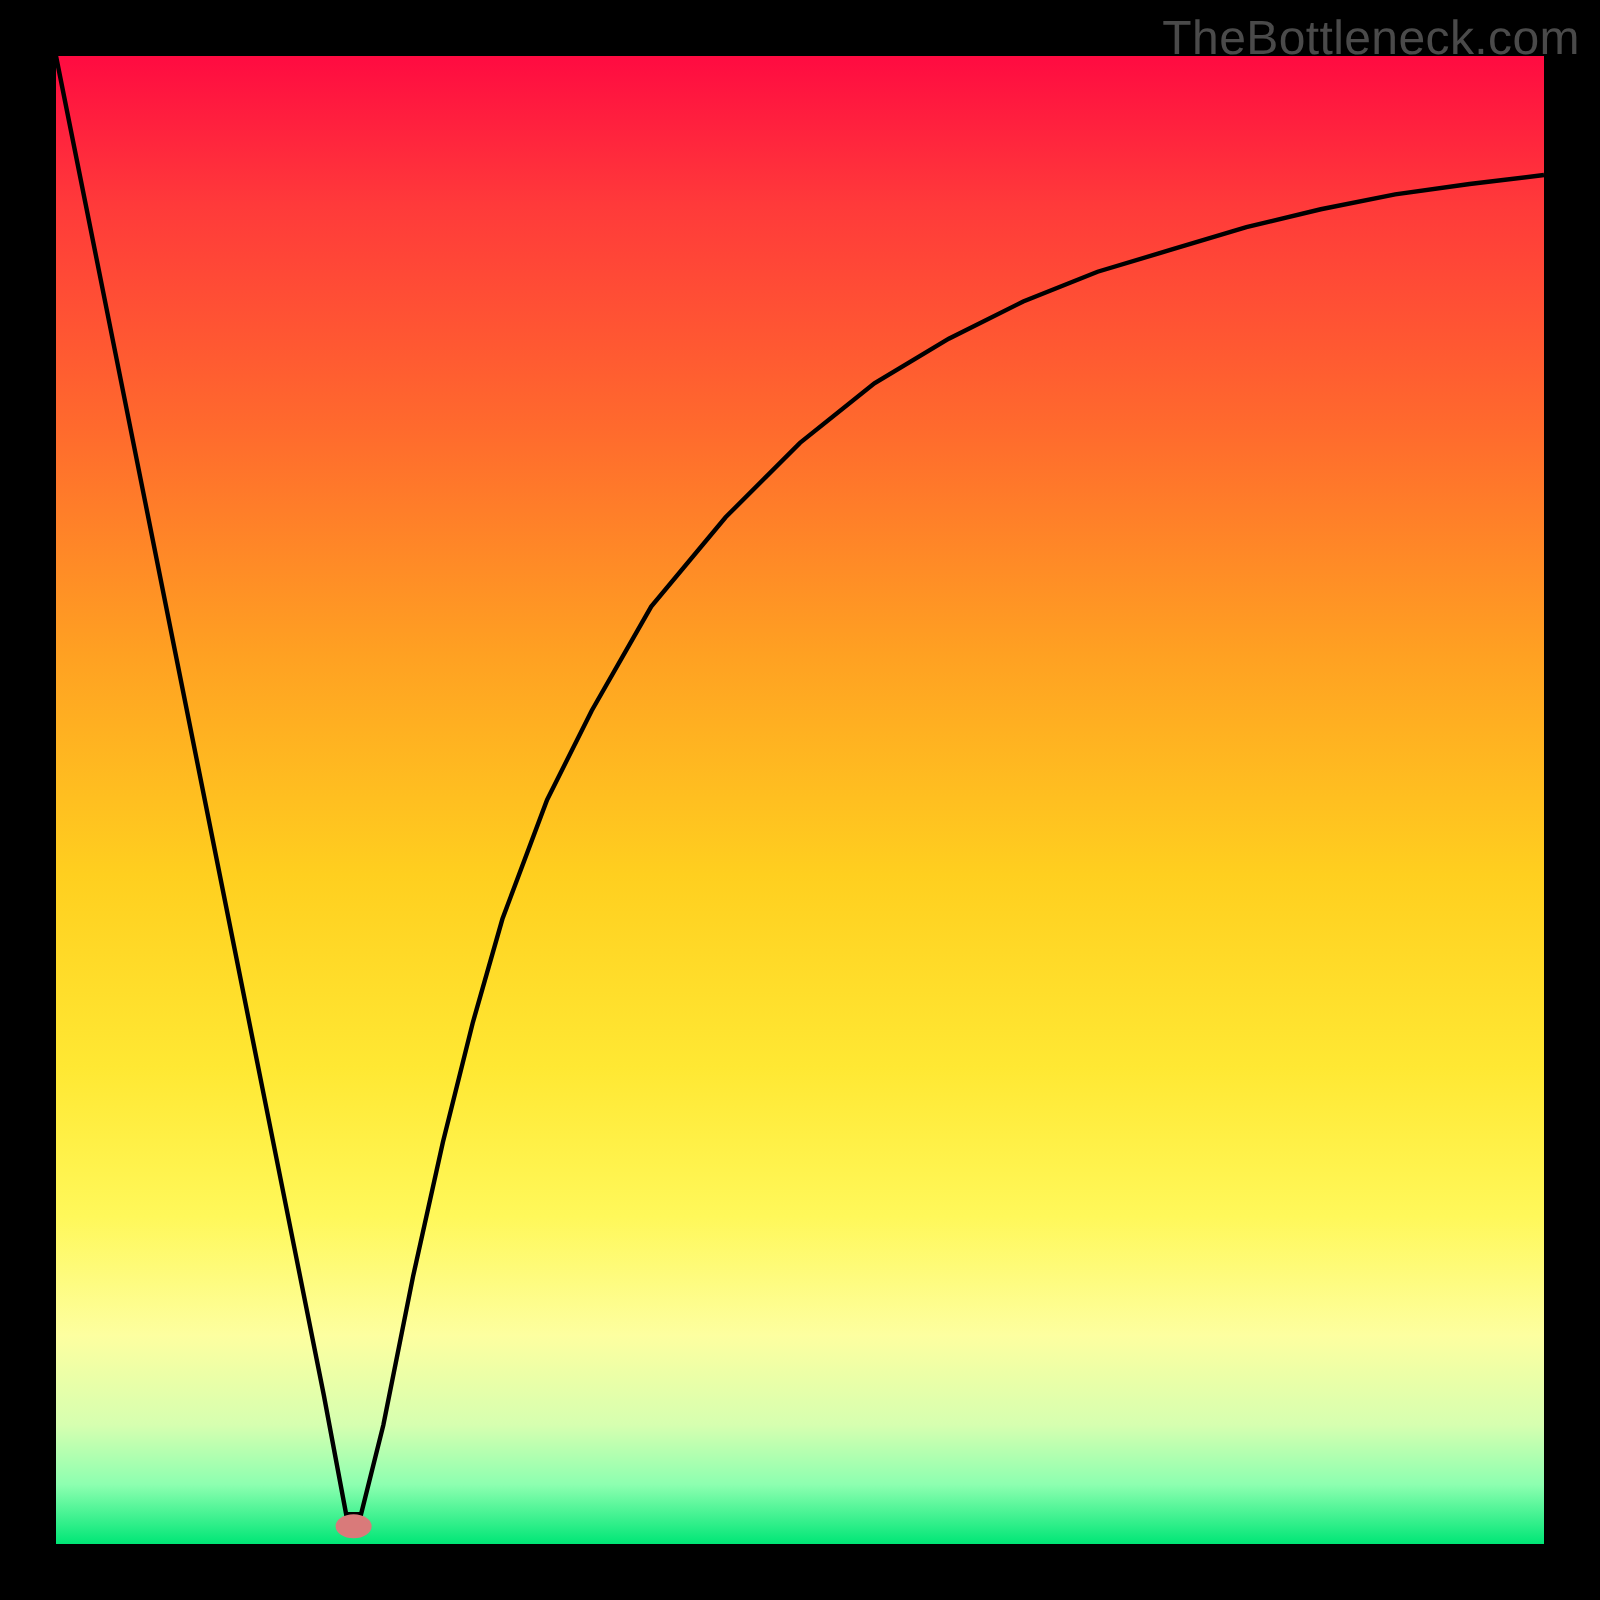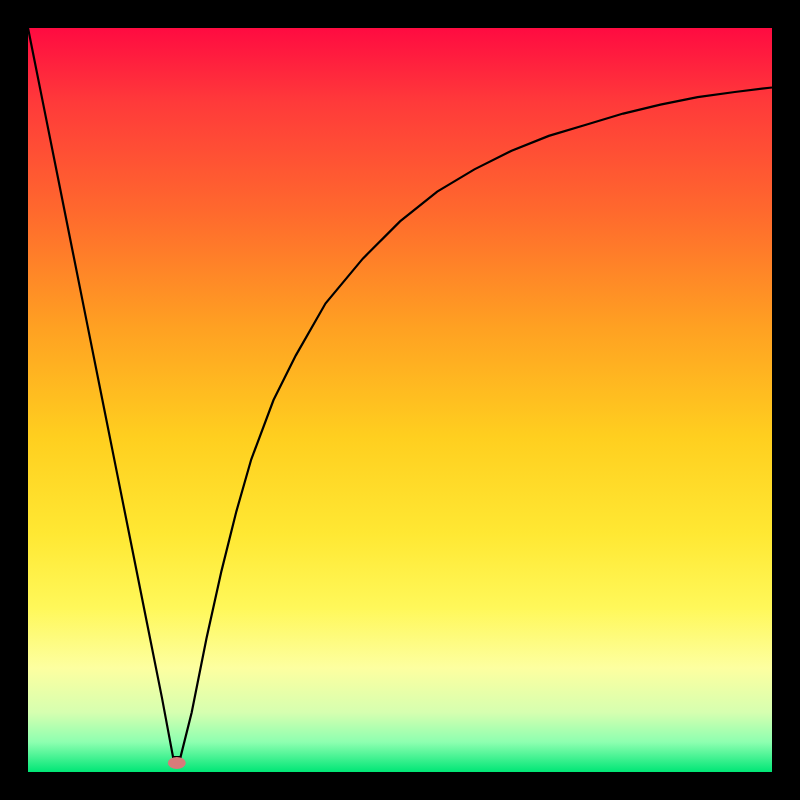--- a/index.html
+++ b/index.html
@@ -64,13 +64,14 @@
 
 <div class="frame">
   <div class="plot-area">
 
     <svg class="curve" viewBox="0 0 744 744" preserveAspectRatio="none">
       <path id="curve-path" fill="none" stroke="#000" stroke-width="2.2" d="M0.00 0.00 L14.88 74.40 L29.76 148.80 L44.64 223.20 L59.52 297.60 L74.40 372.00 L89.28 446.40 L104.16 520.80 L119.04 595.20 L133.92 669.60 L145.08 729.12 L152.52 729.12 L163.68 684.48 L178.56 610.08 L193.44 543.12 L208.32 483.60 L223.20 431.52 L245.52 372.00 L267.84 327.36 L297.60 275.28 L334.80 230.64 L372.00 193.44 L409.20 163.68 L446.40 141.36 L483.60 122.76 L520.80 107.88 L558.00 96.72 L595.20 85.56 L632.40 76.63 L669.60 69.19 L706.80 63.98 L744.00 59.52"></path>
       <ellipse id="marker-dot" class="marker" rx="9" ry="6" cx="148.80" cy="735.07" fill="#d97a7a"></ellipse>
     </svg>
 
   </div>
+  <div class="watermark">TheBottleneck.com</div>
 </div>
 
 </body></html>

